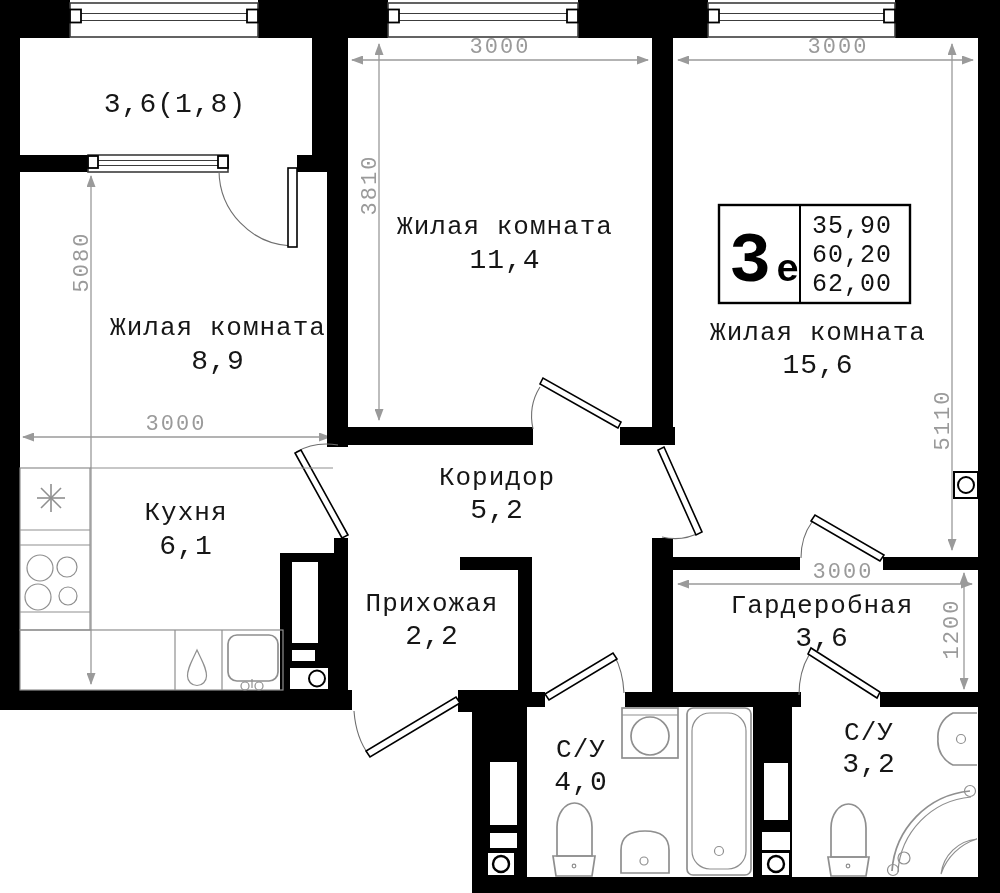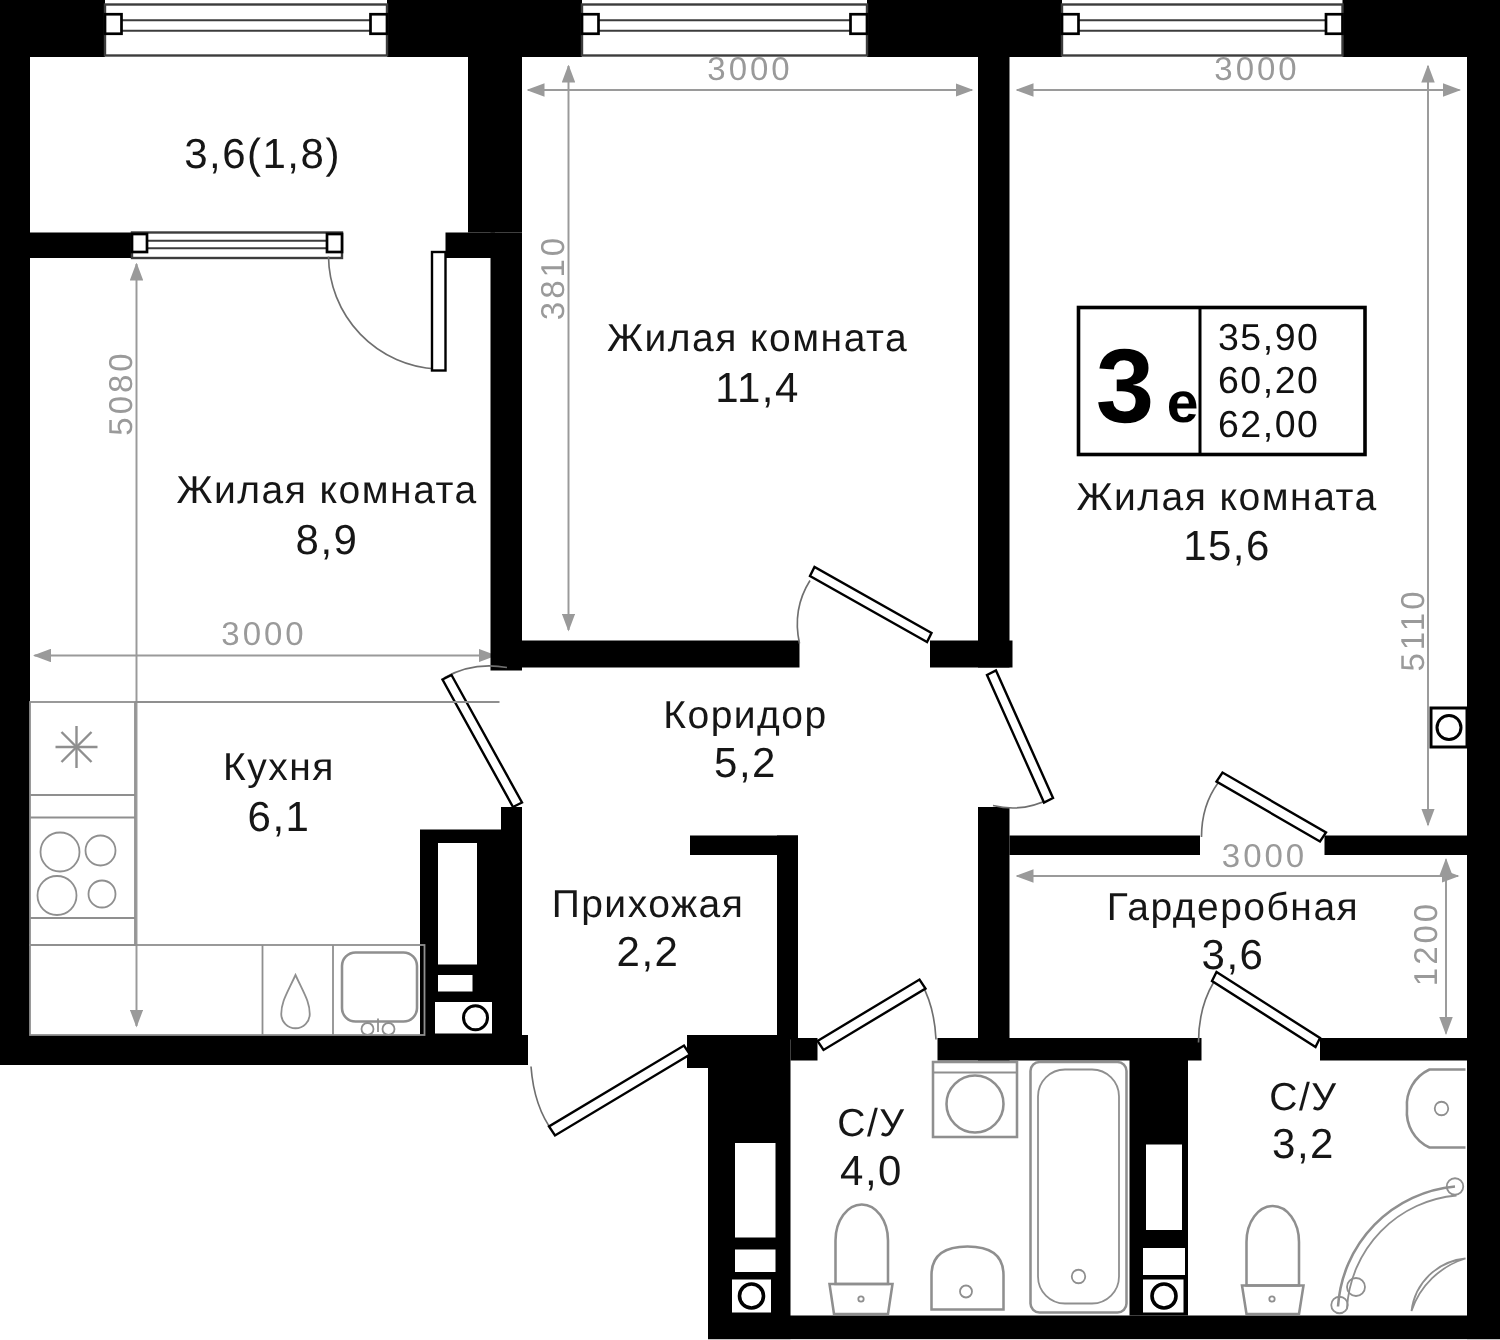--- a/index.html
+++ b/index.html
@@ -1,17 +1,17 @@
 <!DOCTYPE html>
 <html><head>
 <meta charset="utf-8">
 <style>
   html,body{margin:0;padding:0;background:#fff;}
   .stage{position:relative;width:1000px;height:893px;background:var(--background,#fff);overflow:hidden;
-         font-family:Liberation Sans, sans-serif;}
+         font-family:Liberation Mono, monospace;}
   svg{display:block}
   .wall{fill:var(--wall,#000);}
   .niche{fill:var(--background,#fff);}
   .vent-box{fill:var(--background,#fff);}
   .vent-ring{fill:none;stroke:#000;stroke-width:2.4;}
   .vent-ring-light{fill:none;stroke:#000;stroke-width:2;}
   .win-frame{fill:#fff;stroke:#3c3c3c;stroke-width:1.6;}
   .win-line{stroke:#3c3c3c;stroke-width:1.2;}
   .win-cap{fill:#fff;stroke:#000;stroke-width:1.8;}
   .door-leaf{fill:#fff;stroke:#000;stroke-width:1.6;}

